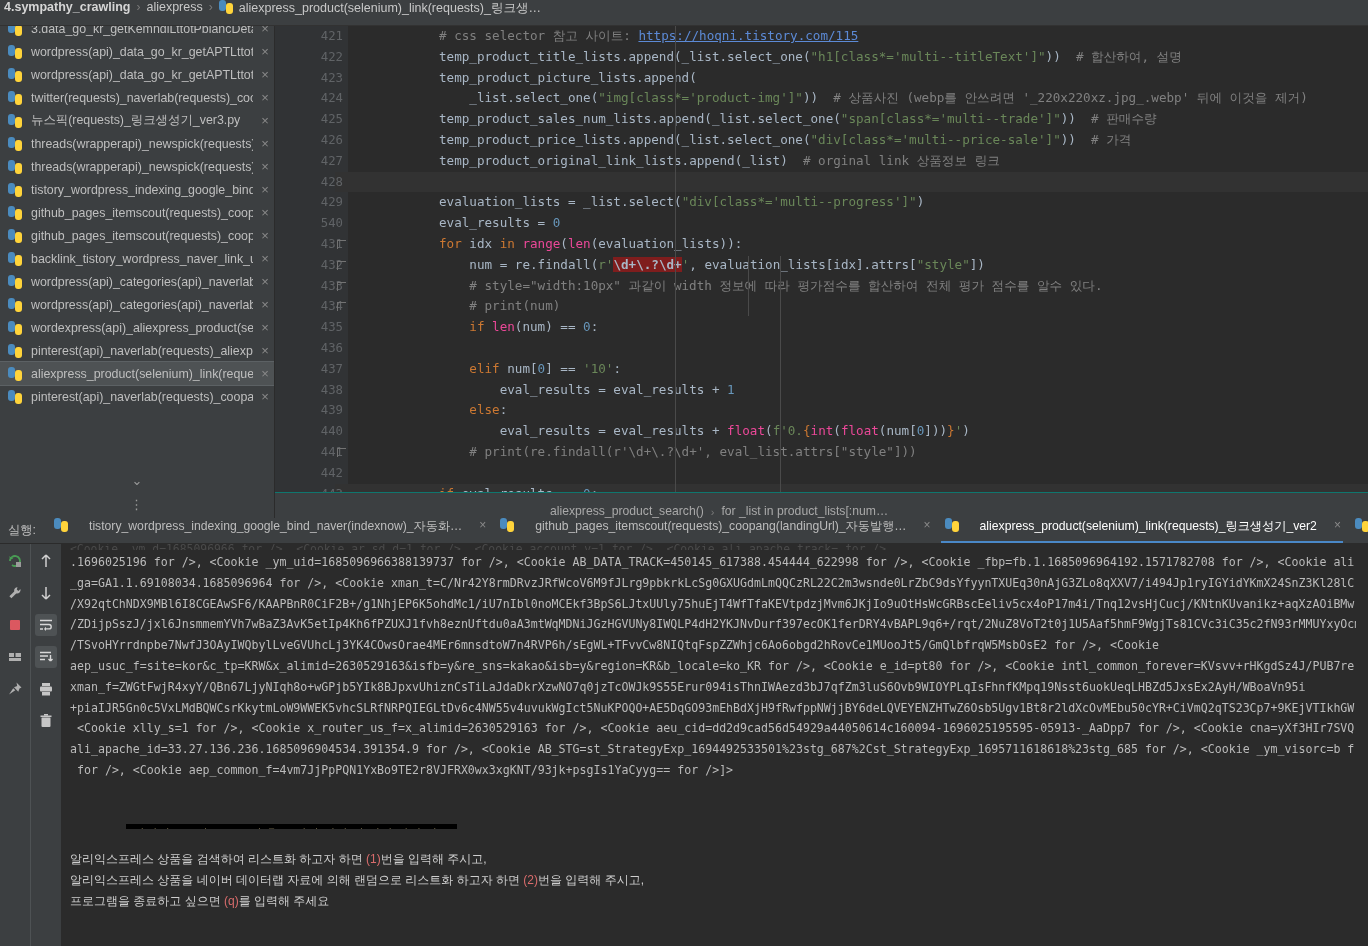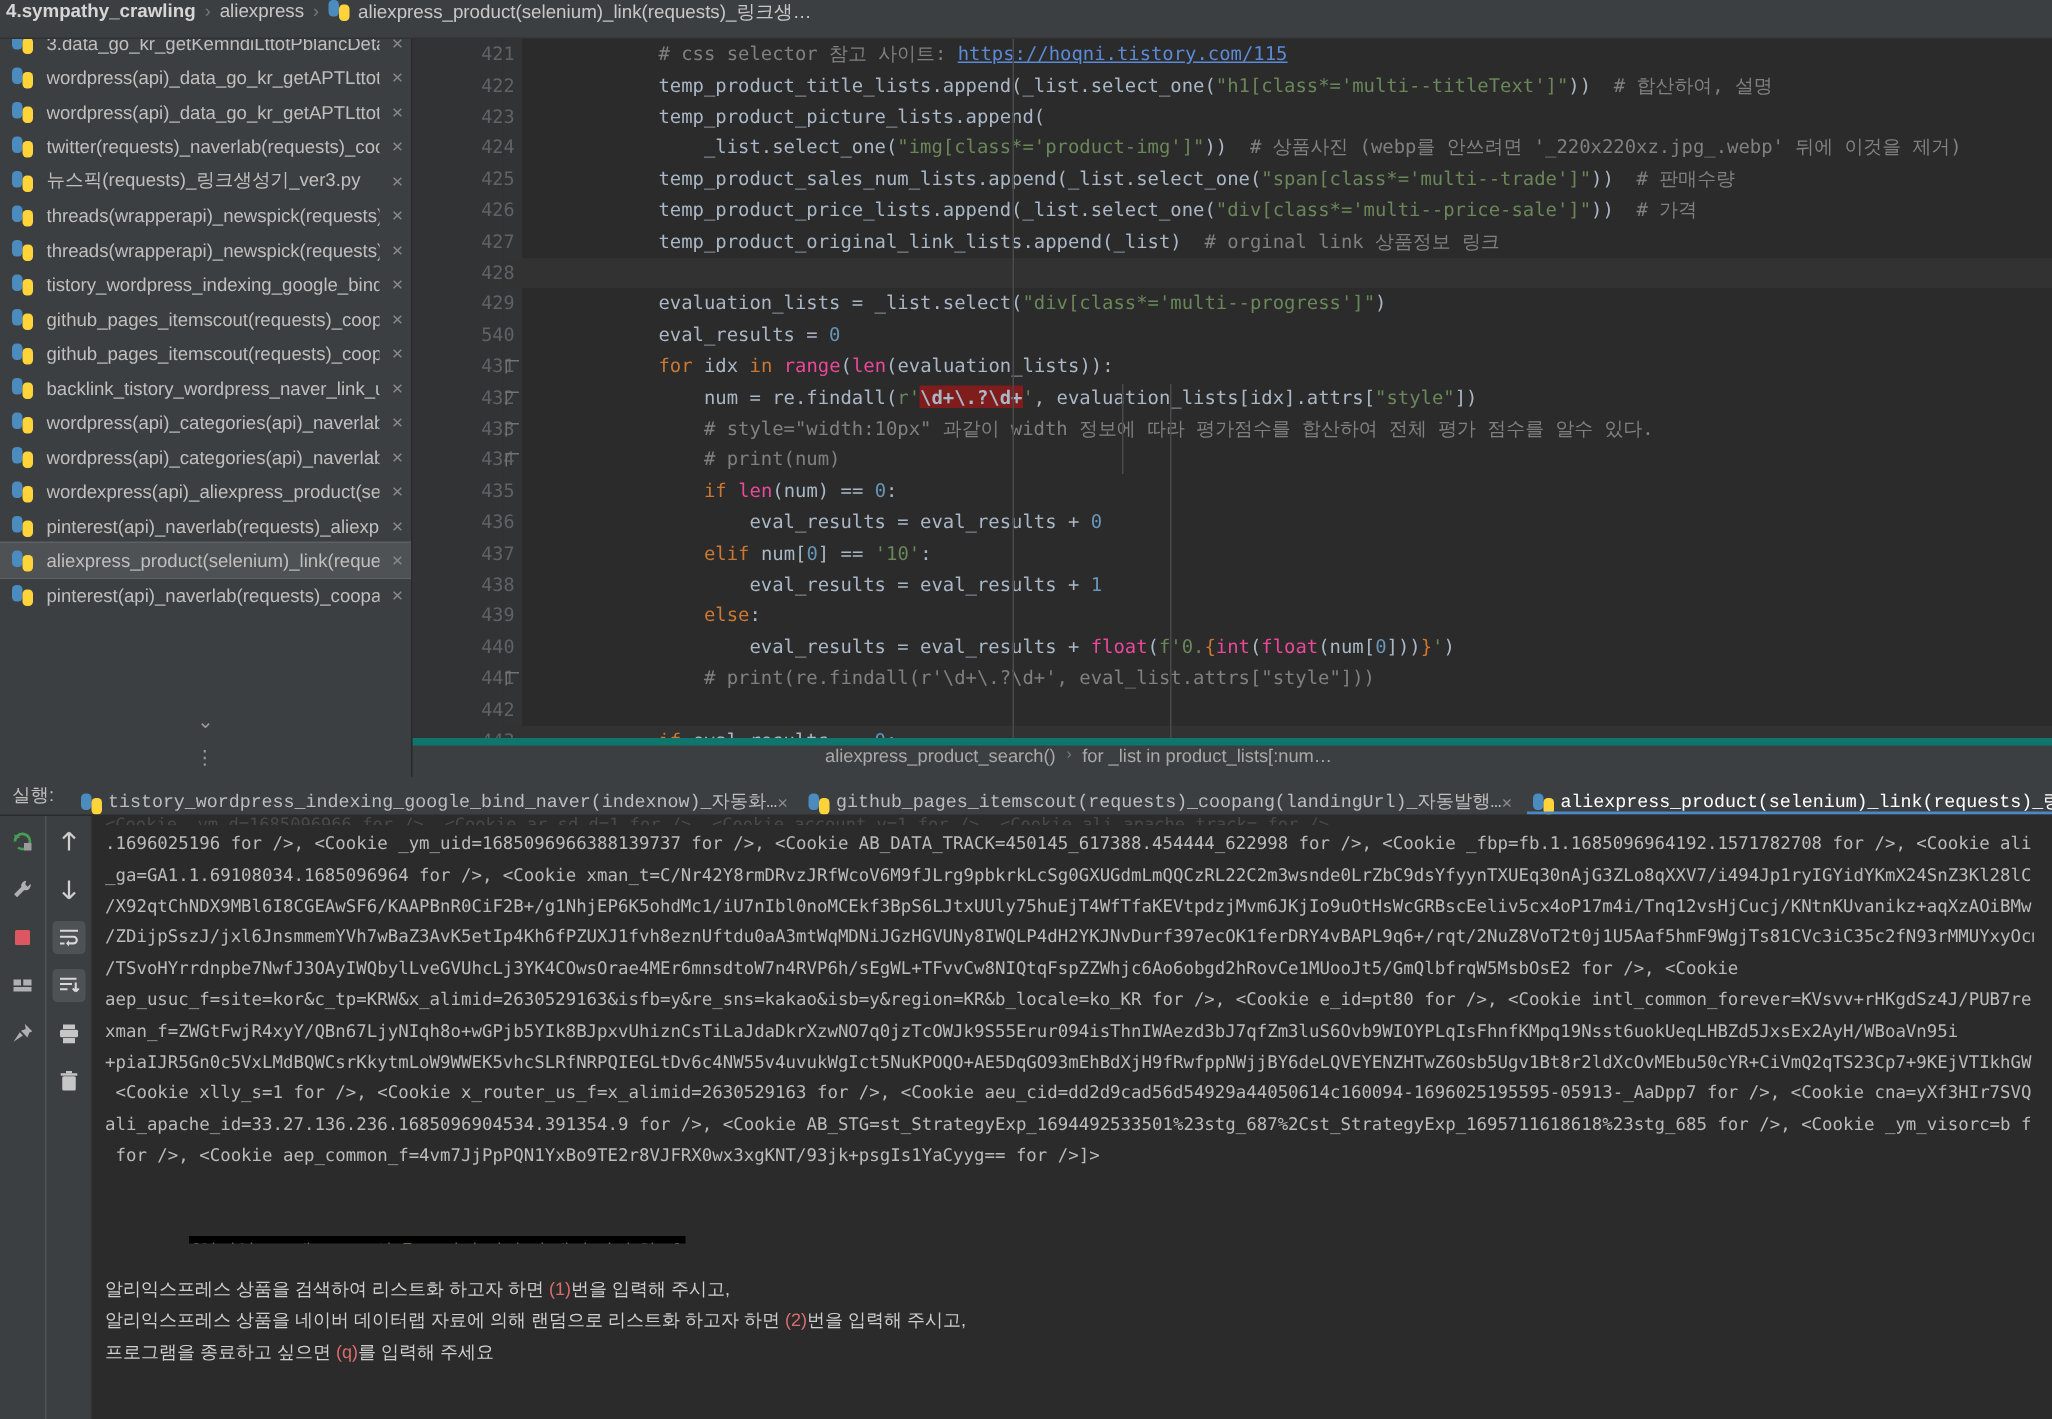--- a/index.html
+++ b/index.html
@@ -89,41 +89,40 @@
     border:1px solid #6a6a6a; color:#9a9a9a; font-size:8px; line-height:7px;
     text-align:center; border-radius:1px;
   }
   .fold.dash{ border:none; }
   .fold.dash:before{
     content:""; position:absolute; left:0; top:0; width:8px; height:8px;
     border-left:1px solid #737373; border-top:1px solid #737373;
   }
   #bcrumb2{
     position:absolute; left:0; right:0; bottom:0; height:26px;
-    background:#3c3f41; display:flex; align-items:flex-start; gap:3px;
-    padding-left:275px; border-top:5px solid #0f766e;
+    background:#3c3f41; display:flex; align-items:flex-end; gap:3px;
+    padding-left:275px; border-top:1px solid #0f766e;
   }
   .bc2{ font-size:12.2px; color:#a9a9a9; }
   .bc2sep{ color:#7a7a7a; padding:0 4px; font-size:11px; }
 
   
   #runwin{ height:428px; background:#3c3f41; display:flex; flex-direction:column; }
   #runtabs{
     height:26px; display:flex; align-items:stretch; background:#3c3f41;
     border-bottom:1px solid #2b2b2b; overflow:hidden;
   }
   .runlabel{
     display:flex; align-items:center; padding:0 10px 0 8px; font-size:12.3px;
     color:#bfbfbf; flex:none;
   }
   .rtab{
-    display:flex; align-items:flex-end; gap:0; padding:0 6px 0 8px;
+    display:flex; align-items:flex-start; gap:17px; padding:0 6px 0 8px;
     font-size:12.2px; color:#bdbdbd; white-space:nowrap; flex:none;
     position:relative;
-    font-family:Liberation Mono, monospace;
   }
   .rtab.act{ color:#ffffff; }
   .rtab.act:after{
     content:""; position:absolute; left:4px; right:4px; bottom:0; height:2px;
     background:#4a88c7;
   }
   .rtab .x{ color:#8a8a8a; font-size:12px; }
 
   #runbody{ flex:1; display:flex; overflow:hidden; }
 
@@ -274,21 +273,21 @@
           <div class="ln"><span class="lnum">426</span><span class="code"><span class="c-id">            temp_product_price_lists.append(_list.select_one(</span><span class="c-str">"div[class*='multi--price-sale']"</span><span class="c-id">))  </span><span class="c-cmt"># 가격</span></span></div>
           <div class="ln"><span class="lnum">427</span><span class="code"><span class="c-id">            temp_product_original_link_lists.append(_list)  </span><span class="c-cmt"># orginal link 상품정보 링크</span></span></div>
           <div class="ln"><div class="rowhl"></div><span class="lnum">428</span><span class="code"><span class="c-id"></span></span></div>
           <div class="ln"><span class="lnum">429</span><span class="code"><span class="c-id">            evaluation_lists = _list.select(</span><span class="c-str">"div[class*='multi--progress']"</span><span class="c-id">)</span></span></div>
           <div class="ln"><span class="lnum">540</span><span class="code"><span class="c-id">            eval_results = </span><span class="c-num">0</span></span></div>
           <div class="ln"><span class="lnum">431</span><span class="fold dash"></span><span class="code"><span class="c-id">            </span><span class="c-kw">for</span><span class="c-id"> idx </span><span class="c-kw">in</span><span class="c-id"> </span><span class="c-blt">range</span><span class="c-id">(</span><span class="c-blt">len</span><span class="c-id">(evaluation_lists)):</span></span></div>
           <div class="ln"><span class="lnum">432</span><span class="fold dash"></span><span class="code"><span class="c-id">                num = re.findall(</span><span class="c-str">r'</span><span class="c-regex">\d+\.?\d+</span><span class="c-str">'</span><span class="c-id">, evaluation_lists[idx].attrs[</span><span class="c-str">"style"</span><span class="c-id">])</span></span></div>
           <div class="ln"><span class="lnum">433</span><span class="fold dash"></span><span class="code"><span class="c-cmt">                # style="width:10px" 과같이 width 정보에 따라 평가점수를 합산하여 전체 평가 점수를 알수 있다.</span></span></div>
           <div class="ln"><span class="lnum">434</span><span class="fold dash"></span><span class="code"><span class="c-cmt">                # print(num)</span></span></div>
           <div class="ln"><span class="lnum">435</span><span class="code"><span class="c-id">                </span><span class="c-kw">if</span><span class="c-id"> </span><span class="c-blt">len</span><span class="c-id">(num) == </span><span class="c-num">0</span><span class="c-id">:</span></span></div>
-          <div class="ln"><span class="lnum">436</span><span class="code"><span class="c-id">                    eval_results = eval_results + </span><span class="c-num">0</span></span></div>
+          <div class="ln"><span class="lnum">436</span></div>
           <div class="ln"><span class="lnum">437</span><span class="code"><span class="c-id">                </span><span class="c-kw">elif</span><span class="c-id"> num[</span><span class="c-num">0</span><span class="c-id">] == </span><span class="c-str">'10'</span><span class="c-id">:</span></span></div>
           <div class="ln"><span class="lnum">438</span><span class="code"><span class="c-id">                    eval_results = eval_results + </span><span class="c-num">1</span></span></div>
           <div class="ln"><span class="lnum">439</span><span class="code"><span class="c-id">                </span><span class="c-kw">else</span><span class="c-id">:</span></span></div>
           <div class="ln"><span class="lnum">440</span><span class="code"><span class="c-id">                    eval_results = eval_results + </span><span class="c-blt">float</span><span class="c-id">(</span><span class="c-str">f'0.</span><span class="c-brace">{</span><span class="c-blt">int</span><span class="c-id">(</span><span class="c-blt">float</span><span class="c-id">(num[</span><span class="c-num">0</span><span class="c-id">]))</span><span class="c-brace">}</span><span class="c-str">'</span><span class="c-id">)</span></span></div>
           <div class="ln"><span class="lnum">441</span><span class="fold dash"></span><span class="code"><span class="c-cmt">                # print(re.findall(r'\d+\.?\d+', eval_list.attrs["style"]))</span></span></div>
           <div class="ln"><span class="lnum">442</span><span class="code"><span class="c-id"></span></span></div>
           <div class="ln"><div class="rowhl"></div><span class="lnum">443</span><span class="code"><span class="c-id">            </span><span class="c-kw">if</span><span class="c-id"> eval_results == </span><span class="c-num">0</span><span class="c-id">:</span></span></div>
         </div>
     <div class="indentline" style="left: 400px; top: 0px; height: 492px; bottom: auto;"></div>
         <div class="indentline" style="left: 473px; top: 230px; height: 60px; bottom: auto;"></div>

